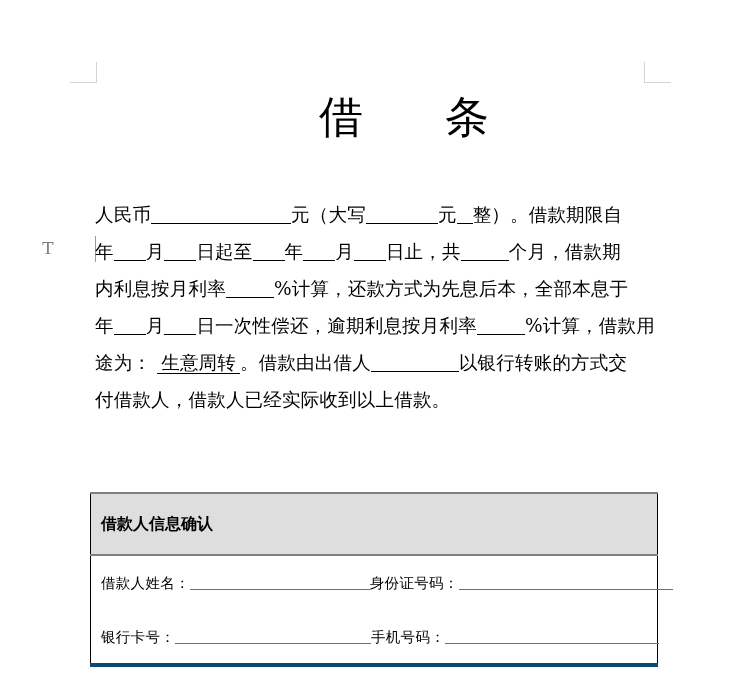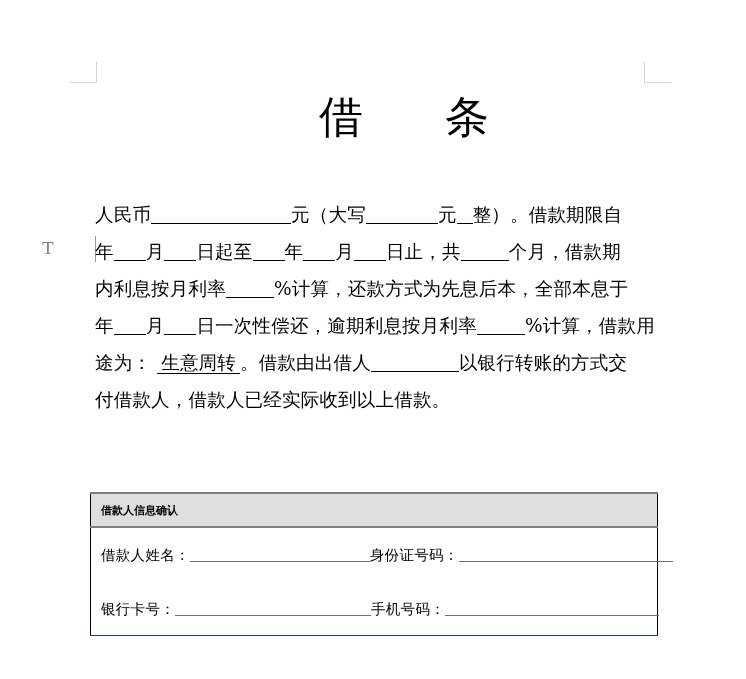--- a/index.html
+++ b/index.html
@@ -119,36 +119,36 @@
   .info-table td {
     border-left: 1px solid #000000;
     border-right: 1px solid #000000;
     padding: 0;
   }
   .info-table tr.header-row td {
     background: #dedede;
     border-top: 2px solid #808080;
     border-bottom: 2px solid #808080;
     font-family: "DejaVu Serif", "Liberation Serif", serif;
-    font-size: 11px;
+    font-size: 16px;
     font-weight: bold;
     color: #000000;
     height: 32px;
-    padding: 0 10px;
+    padding: 14px 10px;
   }
   .info-table tr.data-row td {
     height: 47px;
     padding: 4px 10px;
     font-family: "DejaVu Serif", "Liberation Serif", serif;
     font-size: 14.5px;
     color: #000000;
     white-space: nowrap;
   }
   .info-table tr.last-row td {
-    border-bottom: 1px solid #0c4a6e;
+    border-bottom: 4px solid #0c4a6e;
     height: 44px;
   }
   .field-label { letter-spacing: 0.3px; }
   .field-blank {
     display: inline-block;
     border-bottom: 1px solid #6f6f6f;
     height: 15px;
     vertical-align: -2px;
   }
 </style>

